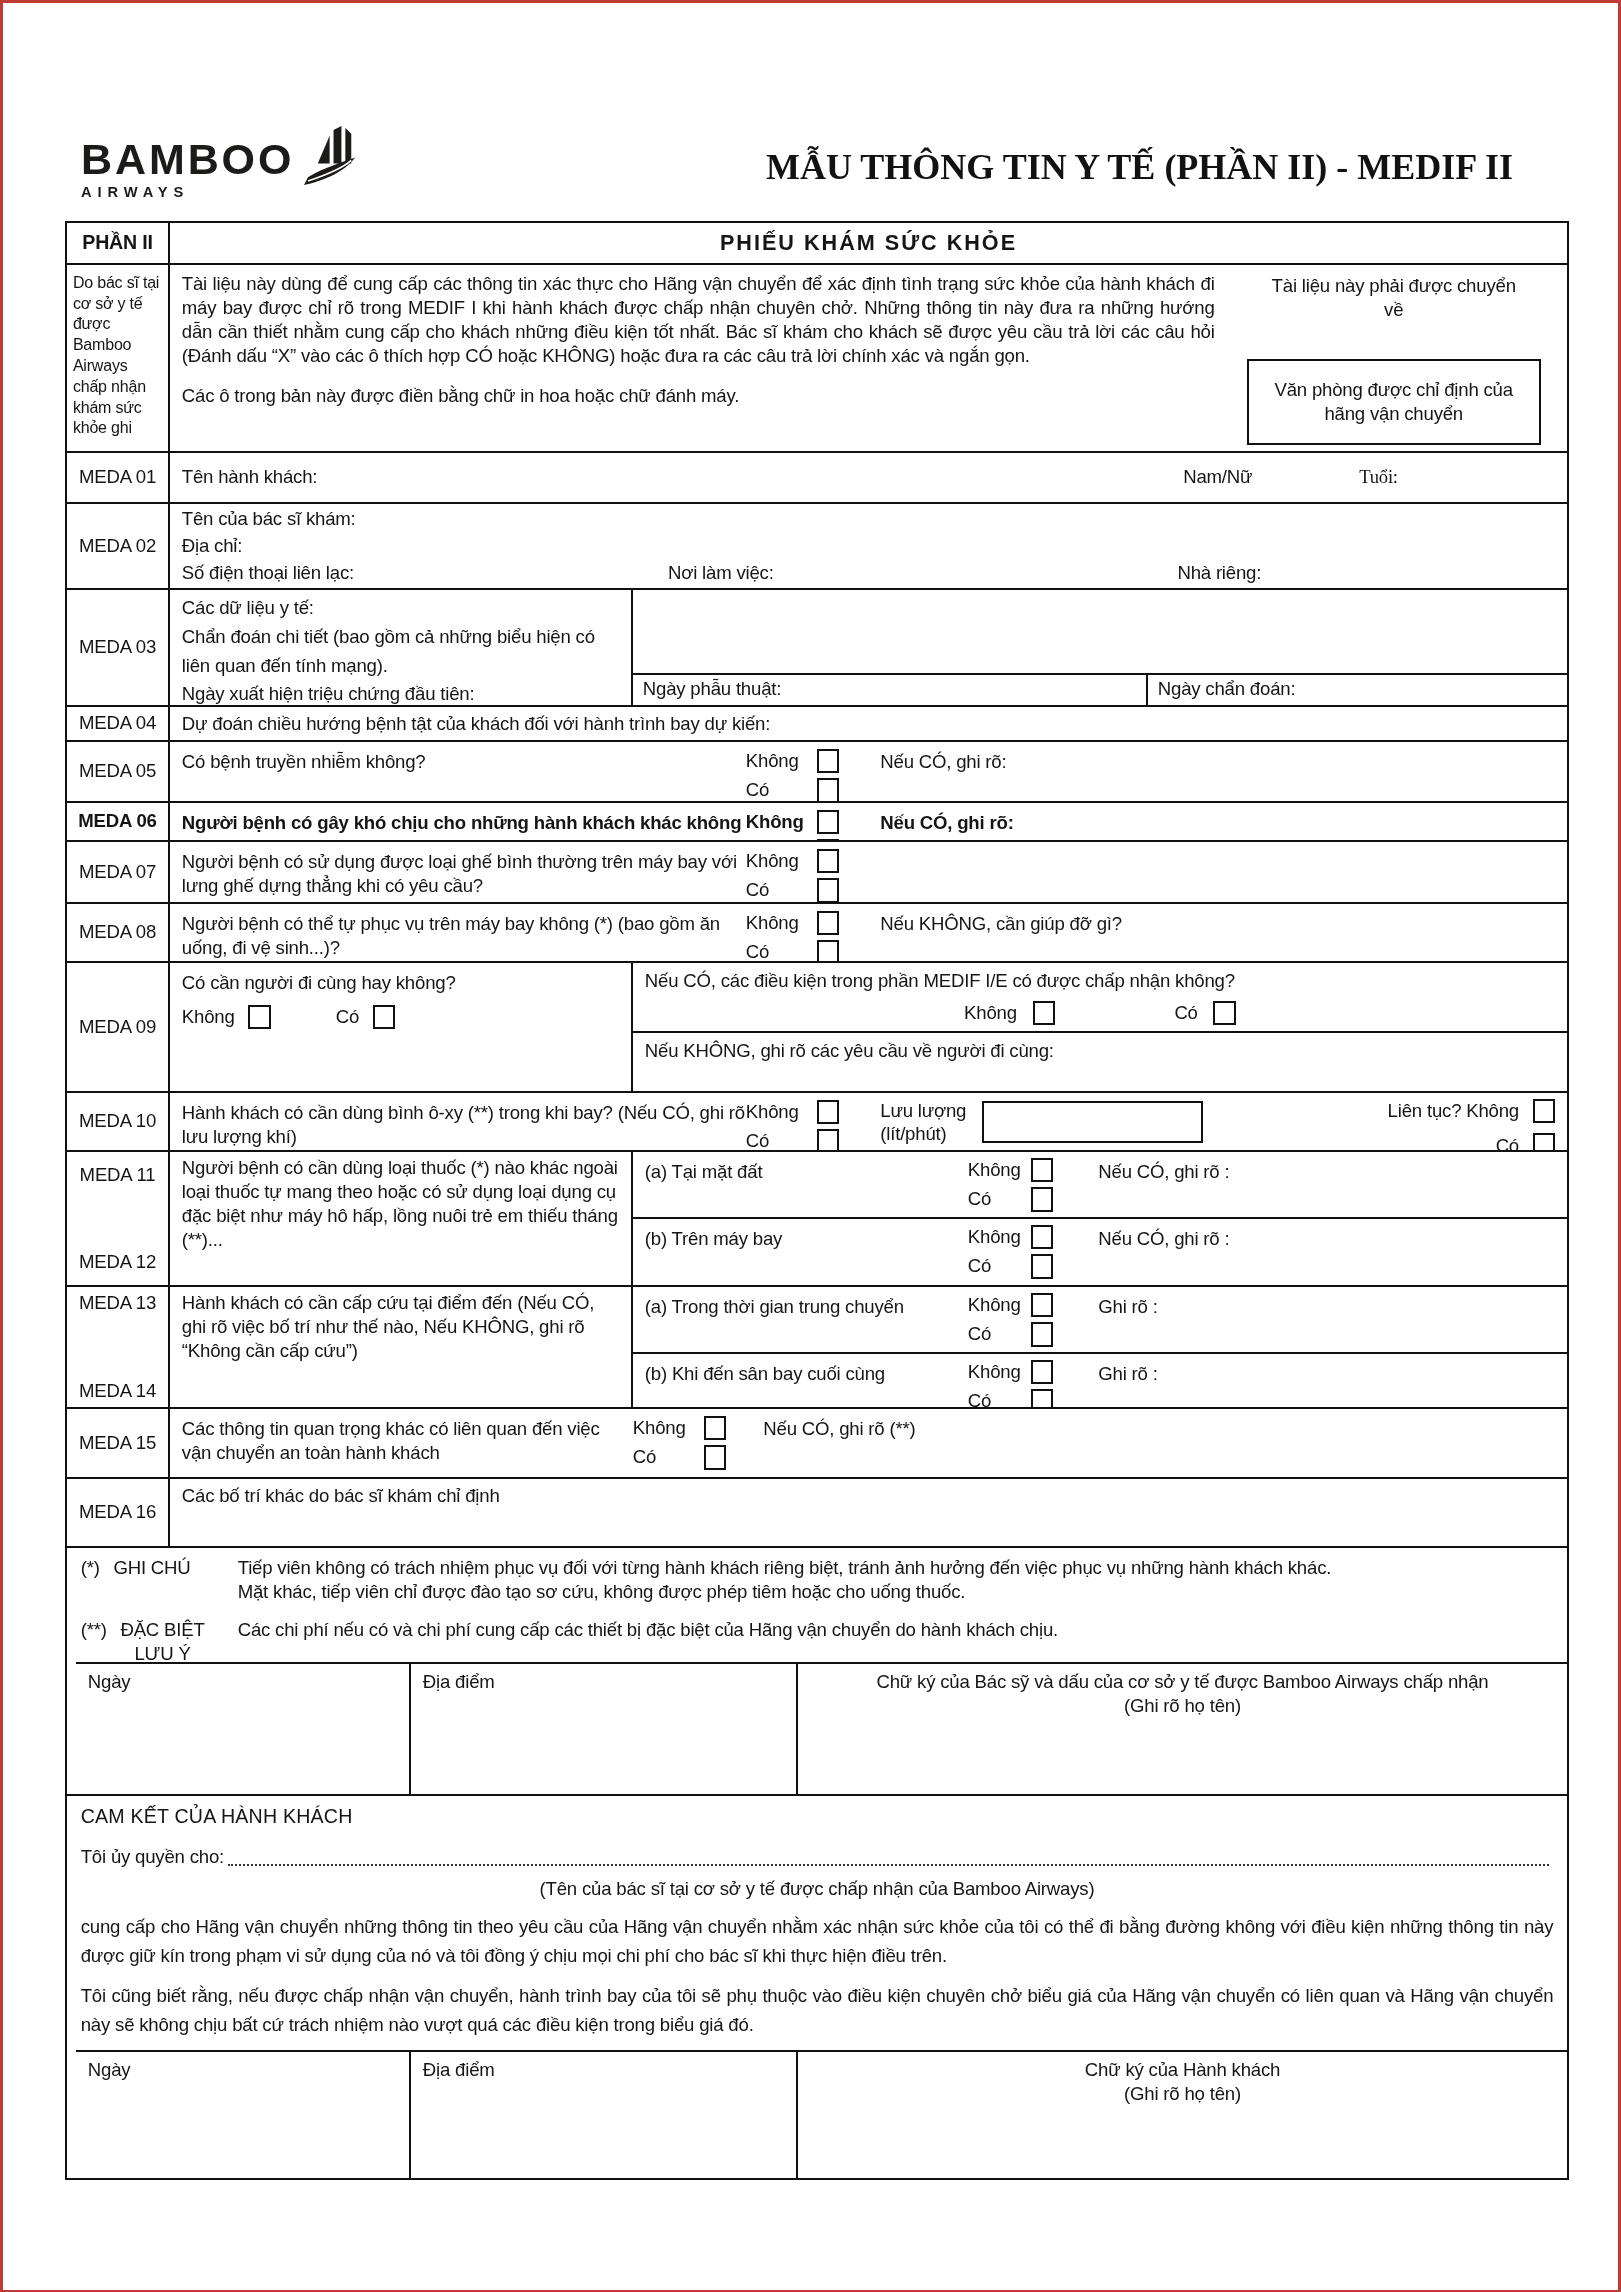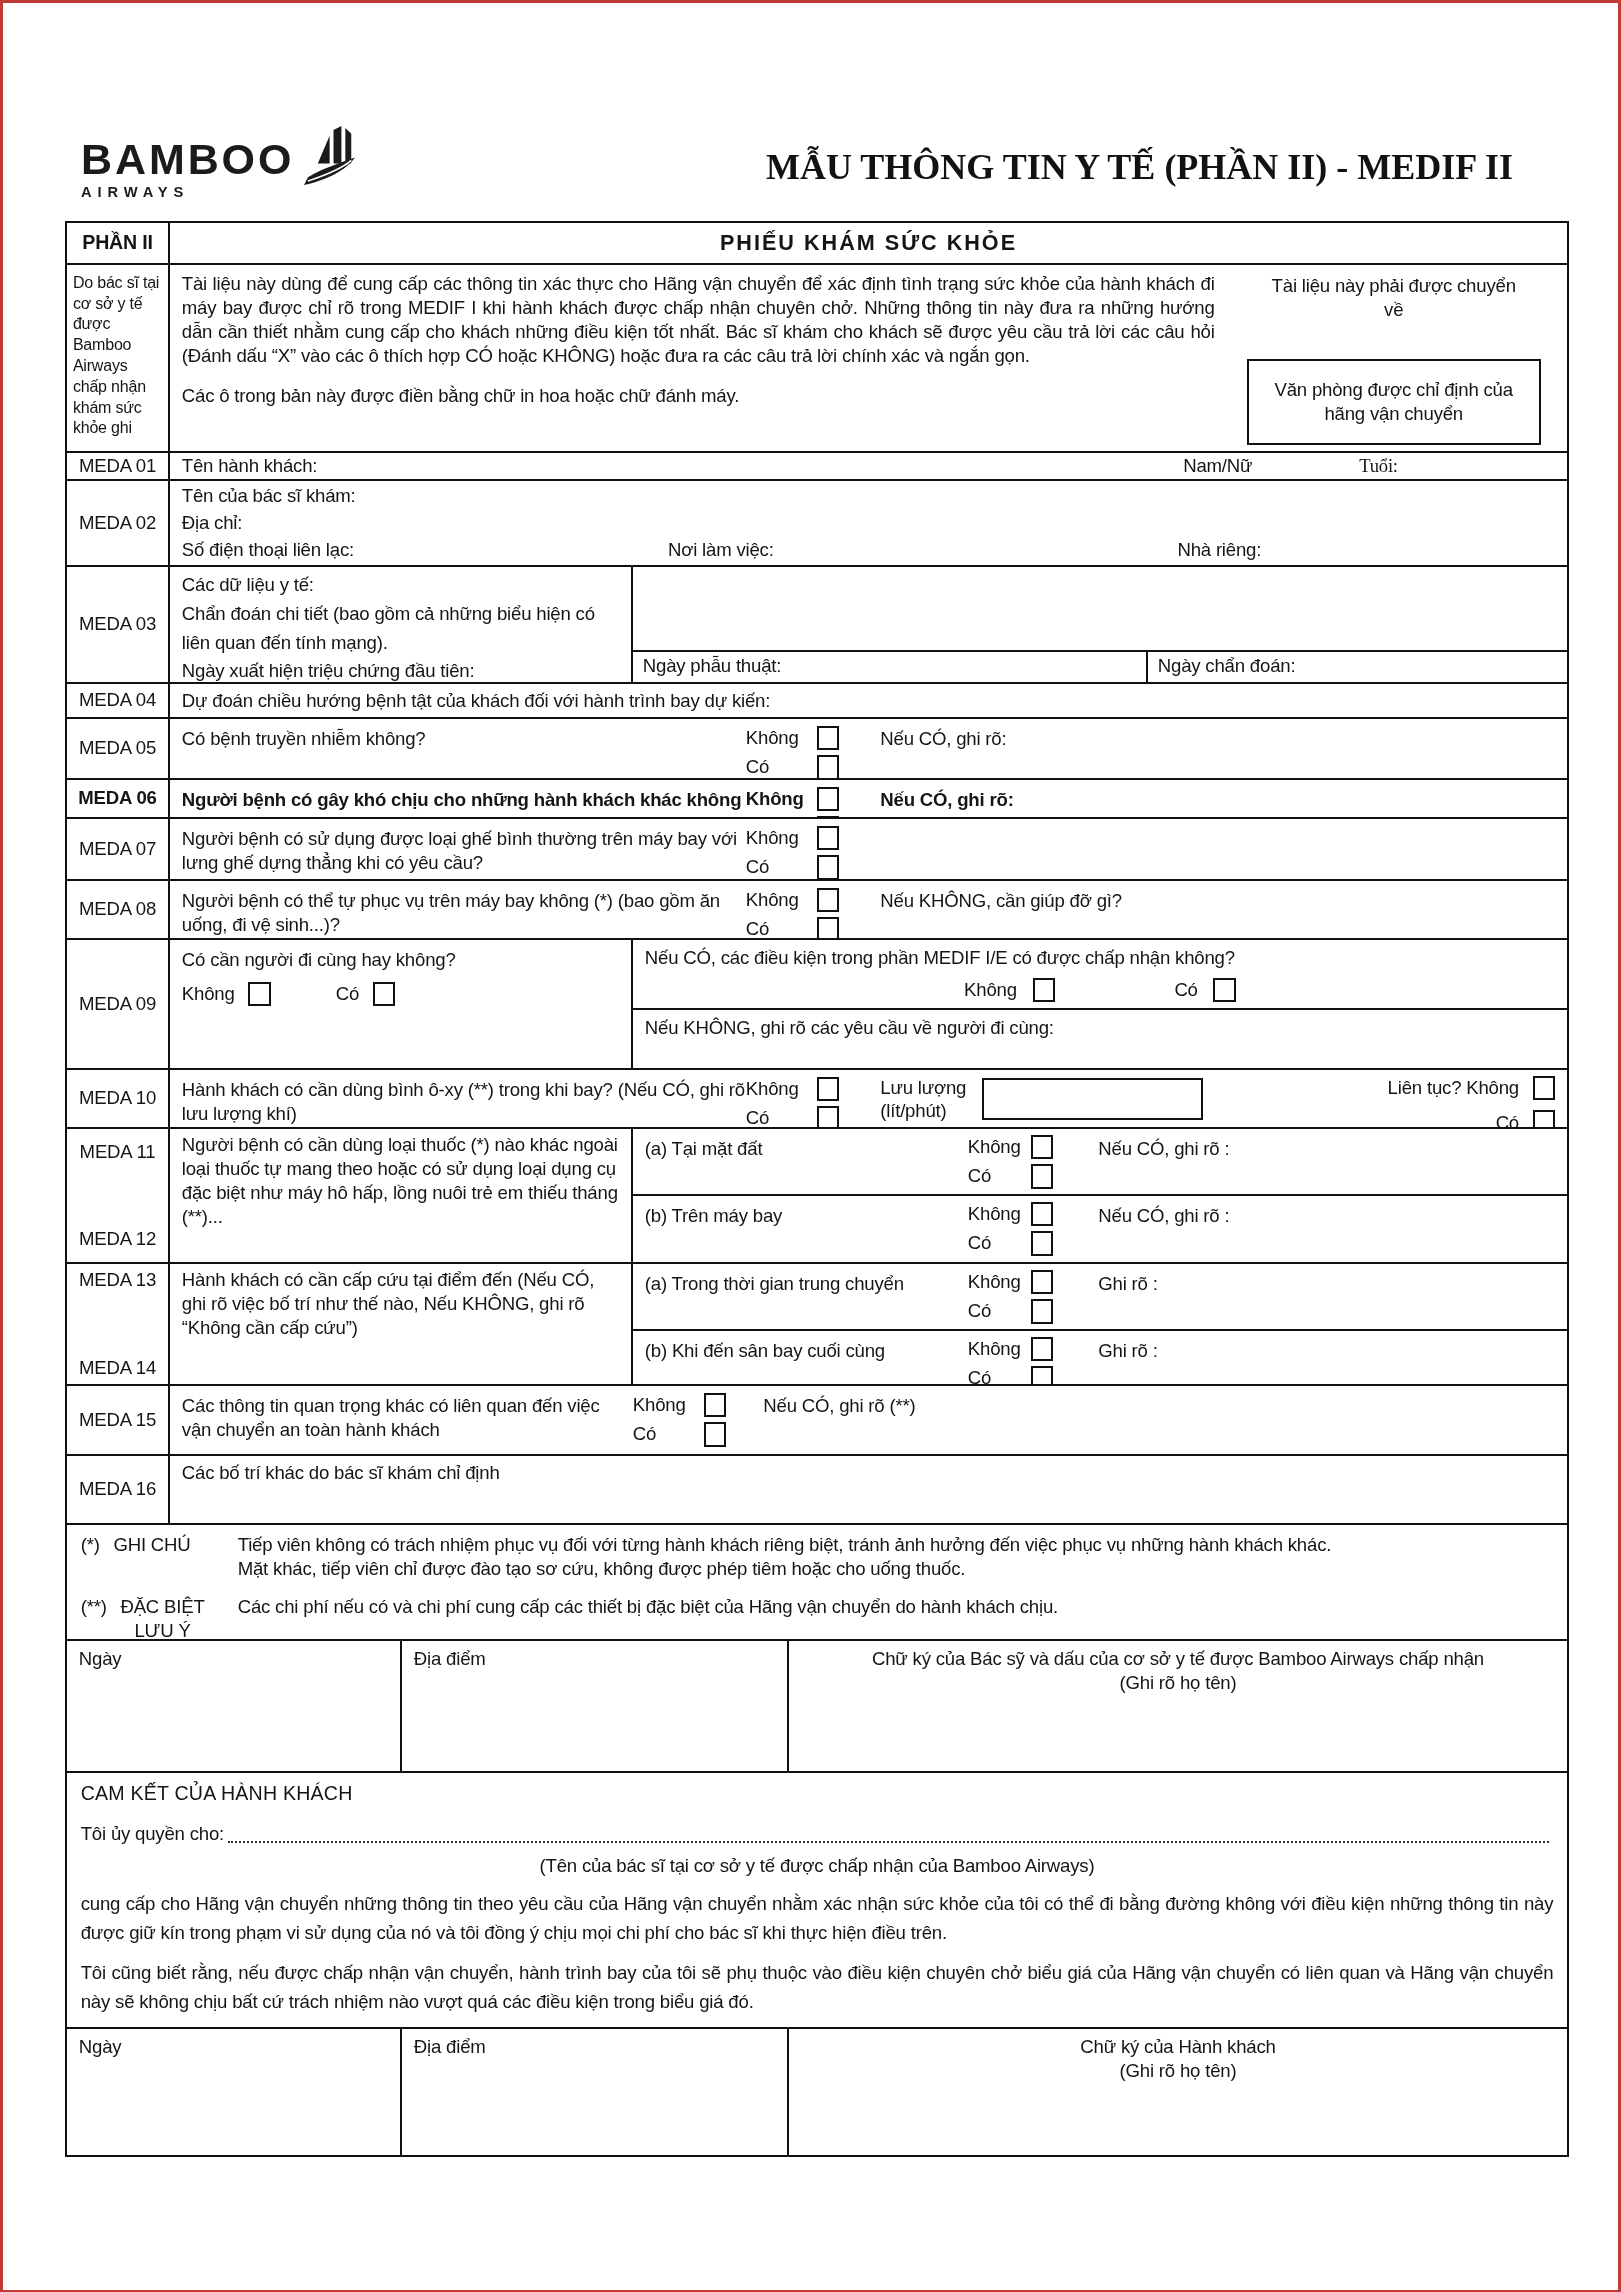--- a/index.html
+++ b/index.html
@@ -53,21 +53,21 @@
   .intro-main{flex:1;padding-right:17.6px;}
   .intro-main p{margin:2px 0 0 0;text-align:justify;}
   .intro-main .p2{margin-top:15.7px;text-align:left;}
   .intro-right{width:323px;flex:0 0 323px;display:flex;flex-direction:column;align-items:center;}
   .return-note{text-align:center;margin-top:3.9px;width:245px;}
   .office-box{
     margin-top:37px;border:2.9px solid #111;width:294px;height:86px;box-sizing:border-box;
     display:flex;align-items:center;justify-content:center;text-align:center;padding:3.9px 13.7px;
   }
   
-  .r-m01{height:28px;}
+  .r-m01{height:51px;}
   .r-m01 .content{display:flex;align-items:center;}
   .m01-gender{margin-left:auto;width:176px;}
   .m01-age{width:196px;font-family:Liberation Serif, serif;}
   .r-m02{height:86px;}
   .r-m02 .content{display:flex;flex-direction:column;justify-content:space-around;padding-top:2px;padding-bottom:2px;}
   .m02-line3{display:flex;}
   .m02-work{margin-left:314px;}
   .m02-home{margin-left:auto;margin-right:294px;}
   
   .r-m03{height:117px;}
@@ -127,21 +127,21 @@
   .r-m16{height:69px;}
   
   .r-notes{height:116px;}
   .r-notes .content{padding:7.8px 9.8px;}
   .note-block{display:flex;}
   .note-marker{width:157px;flex:0 0 157px;display:flex;gap:13.7px;padding-left:3.9px;}
   .note-text{flex:1;}
   .note-b2{margin-top:13.7px;}
   .marker-col{display:flex;flex-direction:column;align-items:center;}
   
-  .r-sign{display:flex;}
+  .r-sign{display:flex;margin-left:9px;}
   .r-dsign{height:132px;}
   .r-psign{height:128px;}
   .sig-date{width:335px;flex:0 0 335px;border-right:2px solid #111;box-sizing:border-box;padding:5.9px 11.8px;}
   .sig-place{width:387px;flex:0 0 387px;border-right:2px solid #111;box-sizing:border-box;padding:5.9px 11.8px;}
   .sig-main{flex:1;text-align:center;padding:5.9px 11.8px;box-sizing:border-box;}
   
   .r-commit{height:256px;}
   .r-commit .content{padding:7.8px 13.7px;}
   .commit-title{font-size:19.6px;letter-spacing:0.2px;}
   .authorize-line{display:flex;align-items:flex-end;margin-top:15.7px;}

